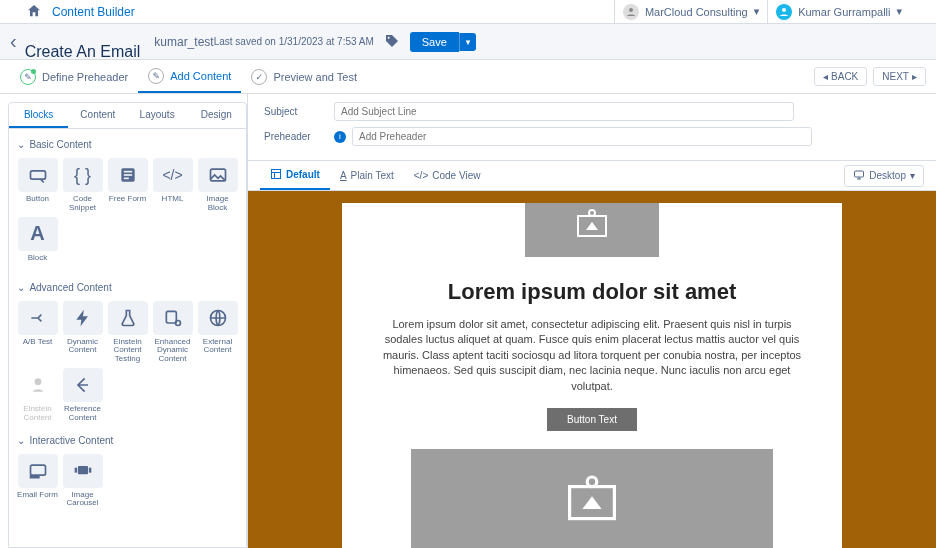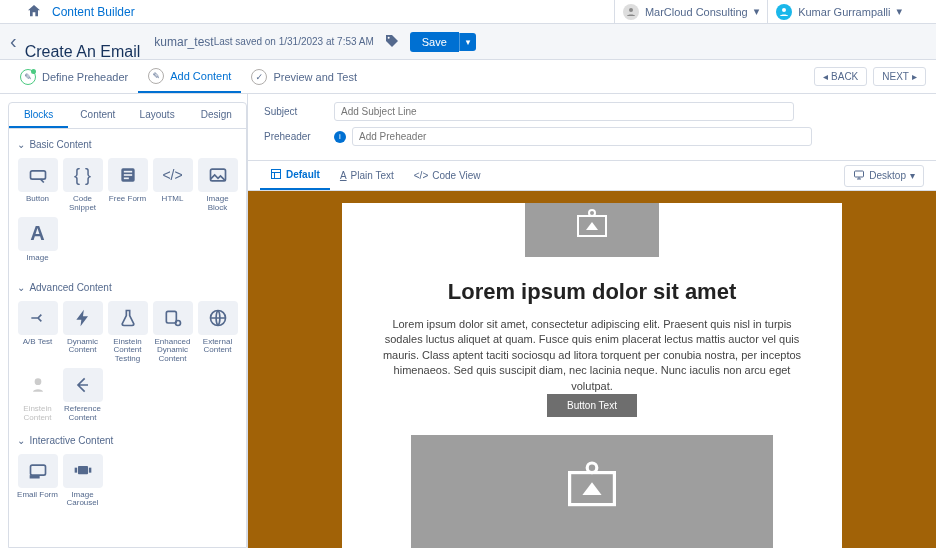--- a/index.html
+++ b/index.html
@@ -62,21 +62,21 @@
 .img-placeholder { background: #9e9e9e; display: flex; align-items: center; justify-content: center; color: #fff; }
 .img-placeholder.small { width: 134px; height: 54px; margin: 0 auto; }
 .img-placeholder.large { width: 362px; height: 120px; margin: 0 auto; }
 .hero-icon { width: 38px; height: 30px; position: relative; }
 .hero-sun { position: absolute; top: -6px; left: 50%; transform: translateX(-50%); width: 8px; height: 8px; border: 2px solid #fff; border-radius: 50%; }
 .hero-mtn { position: absolute; bottom: 8px; left: 0; right: 0; display: flex; justify-content: center; }
 .hero-rect { width: 30px; height: 22px; border: 2px solid #fff; display: flex; align-items: center; justify-content: center; }
 .hero-tri { width: 0; height: 0; border-left: 6px solid transparent; border-right: 6px solid transparent; border-bottom: 8px solid #fff; }
 .canvas h1 { text-align: center; font-size: 22px; color: #222; font-weight: 700; margin: 22px 0 12px; }
 .canvas p.body { font-size: 11px; color: #444; text-align: center; padding: 0 30px; line-height: 1.4; }
-.canvas .btn-cta { display: block; width: 90px; margin: 0 auto 18px; background: #6e6e6e; color: #fff; text-align: center; padding: 6px 0; font-size: 10px; cursor: pointer; }
+.canvas .btn-cta { display: block; width: 90px; margin: 14px auto 18px; background: #6e6e6e; color: #fff; text-align: center; padding: 6px 0; font-size: 10px; cursor: pointer; }
 
 svg.ico { width: 16px; height: 16px; }
 .tile svg.ico { width: 20px; height: 20px; }
 </style>
 </head>
 <body>
 
 <div class="topbar">
   <span class="home-icon">
     <svg class="ico" viewBox="0 0 24 24" fill="currentColor">
@@ -202,21 +202,21 @@
                   <rect x="3" y="5" width="18" height="14" rx="2"></rect>
                   <path d="M3 17l5-5 4 4 3-3 6 6"></path>
                 </svg>
               </div>
               <div class="tile-label">Image Block</div>
             </div>
         <div class="tile">
               <div class="tile-icon">
                 <span style="font-size:20px;font-weight:700">A</span>
               </div>
-              <div class="tile-label">Image</div>
+              <div class="tile-label">Block</div>
             </div>
       </div>
 
       <div class="lp-section-head">
             <span>⌄</span>
             <span>Advanced Content</span>
           </div>
       <div class="lp-grid">
         <div class="tile">
               <div class="tile-icon">

